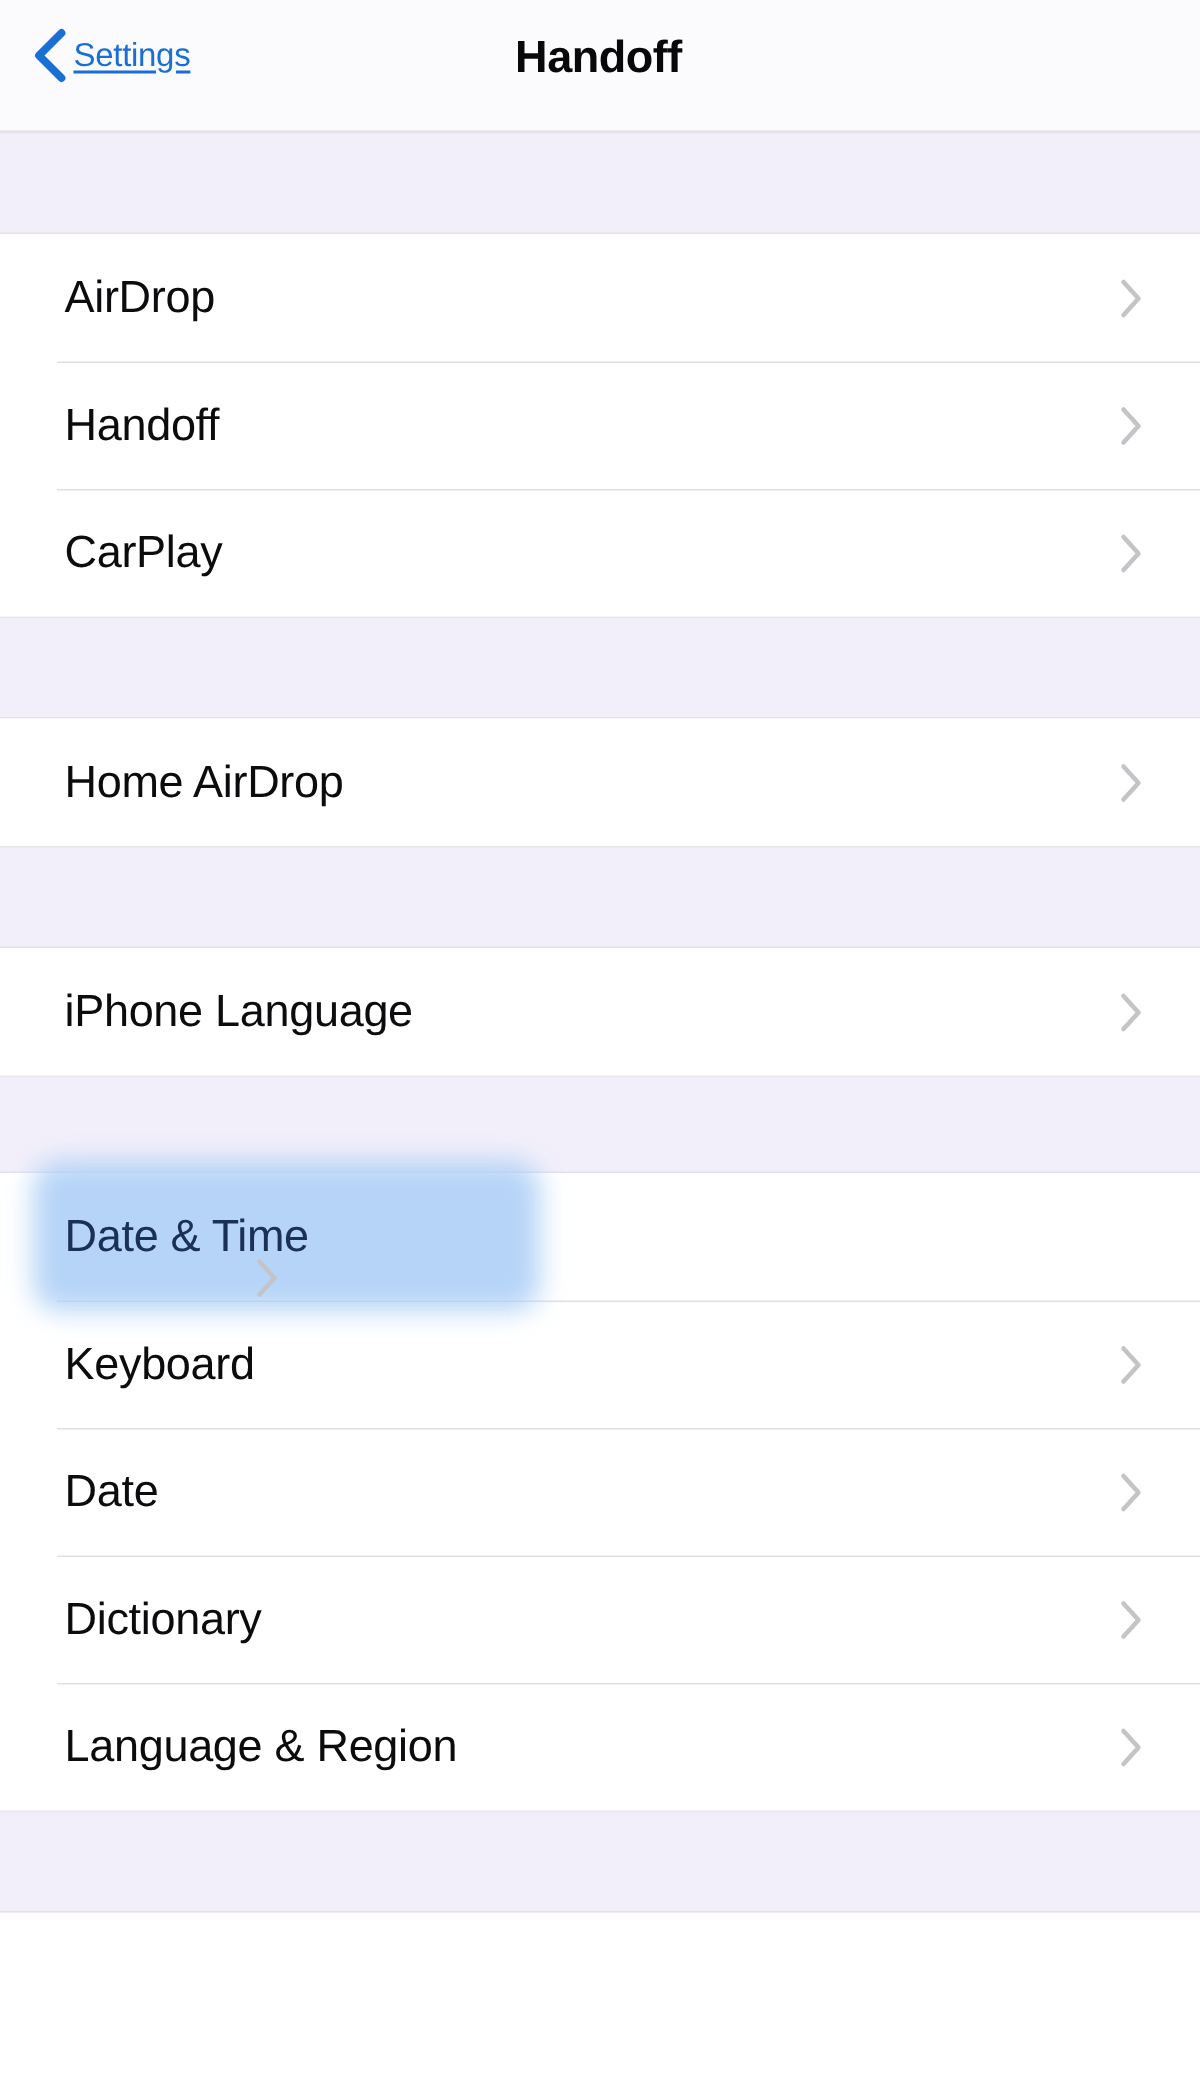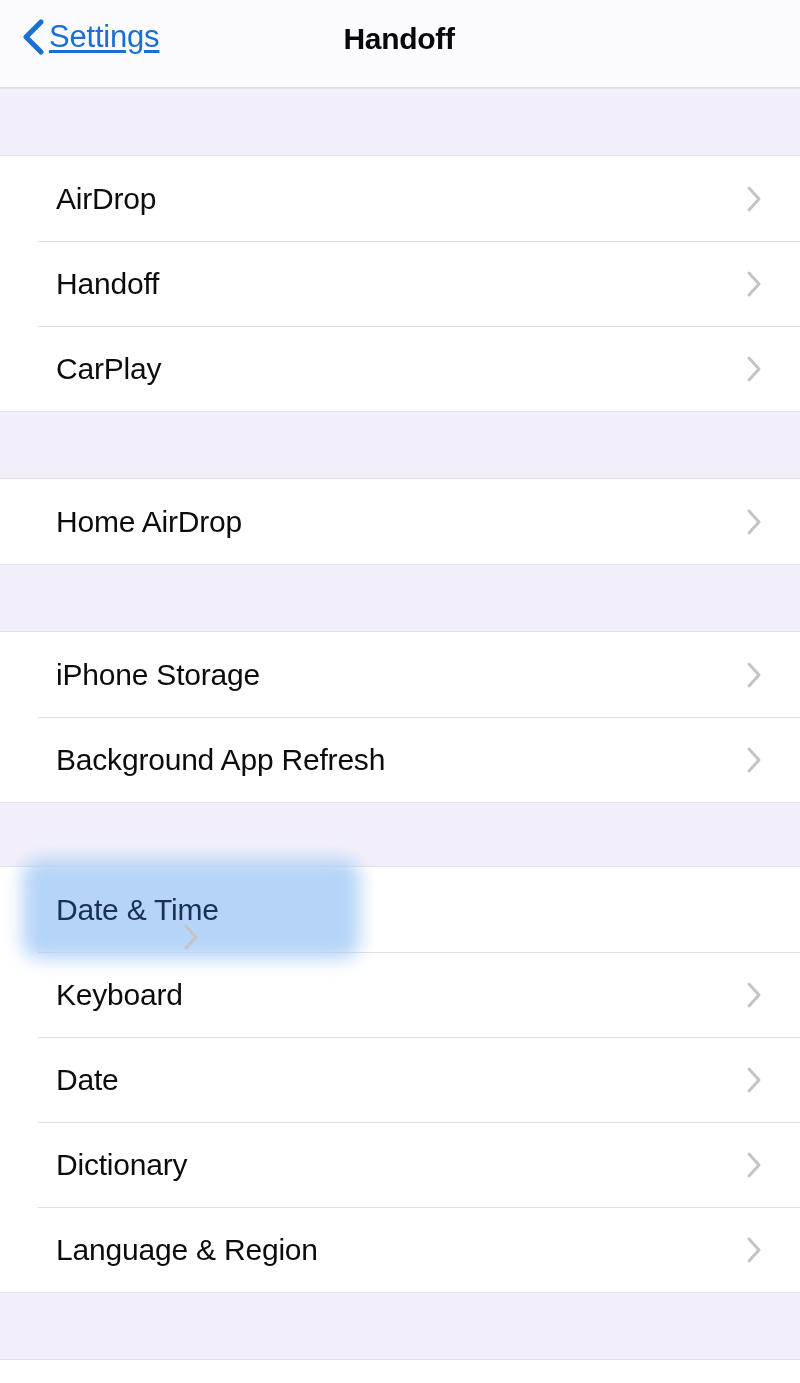--- a/index.html
+++ b/index.html
@@ -50,21 +50,21 @@
     height: 52px;
     cursor: pointer;
   }
   .back-chevron {
     width: 26px;
     height: 38px;
     display: block;
     margin-right: 3px;
   }
   .back-label {
-    font-size: 31px;
+    font-size: 22px;
     color: #1a6fd4;
     text-decoration: underline;
     text-underline-offset: 3px;
     letter-spacing: -0.2px;
     line-height: 38px;
   }
 
   .nav-title {
     position: absolute;
     left: 0;
@@ -108,21 +108,21 @@
   .row + .row::before {
     content: "";
     position: absolute;
     left: 38px;
     right: 0;
     top: 0;
     height: 1px;
     background: #e0e0e3;
   }
   .row-label {
-    margin-left: 56px;
+    margin-left: 43px;
     font-size: 30px;
     color: #0c0c0e;
     letter-spacing: -0.2px;
     line-height: 34px;
   }
   .row-chevron {
     position: absolute;
     right: 37px;
     top: 50%;
     transform: translateY(-50%);
@@ -198,27 +198,21 @@
         <div class="row">
           <span class="row-label">Home AirDrop</span>
           <svg class="row-chevron" viewBox="0 0 18 30">
             <polyline points="4,4 14,15 4,26" fill="none" stroke="#c3c3c8" stroke-width="3" stroke-linecap="round" stroke-linejoin="round"></polyline>
           </svg>
         </div>
       </div>
       <div class="gap" style="height: 68px;"></div>
       <div class="group">
         <div class="row">
-          <span class="row-label">iPhone Storage</span>
-          <svg class="row-chevron" viewBox="0 0 18 30">
-            <polyline points="4,4 14,15 4,26" fill="none" stroke="#c3c3c8" stroke-width="3" stroke-linecap="round" stroke-linejoin="round"></polyline>
-          </svg>
-        </div>
-        <div class="row">
-          <span class="row-label">Background App Refresh</span>
+          <span class="row-label">iPhone Language</span>
           <svg class="row-chevron" viewBox="0 0 18 30">
             <polyline points="4,4 14,15 4,26" fill="none" stroke="#c3c3c8" stroke-width="3" stroke-linecap="round" stroke-linejoin="round"></polyline>
           </svg>
         </div>
       </div>
       <div class="gap" style="height: 65px;"></div>
       <div class="group">
         <div class="row highlighted">
           <div class="highlight-blob" style="background: rgb(169, 205, 246);"></div>
           <span class="row-label">Date &amp; Time</span>

